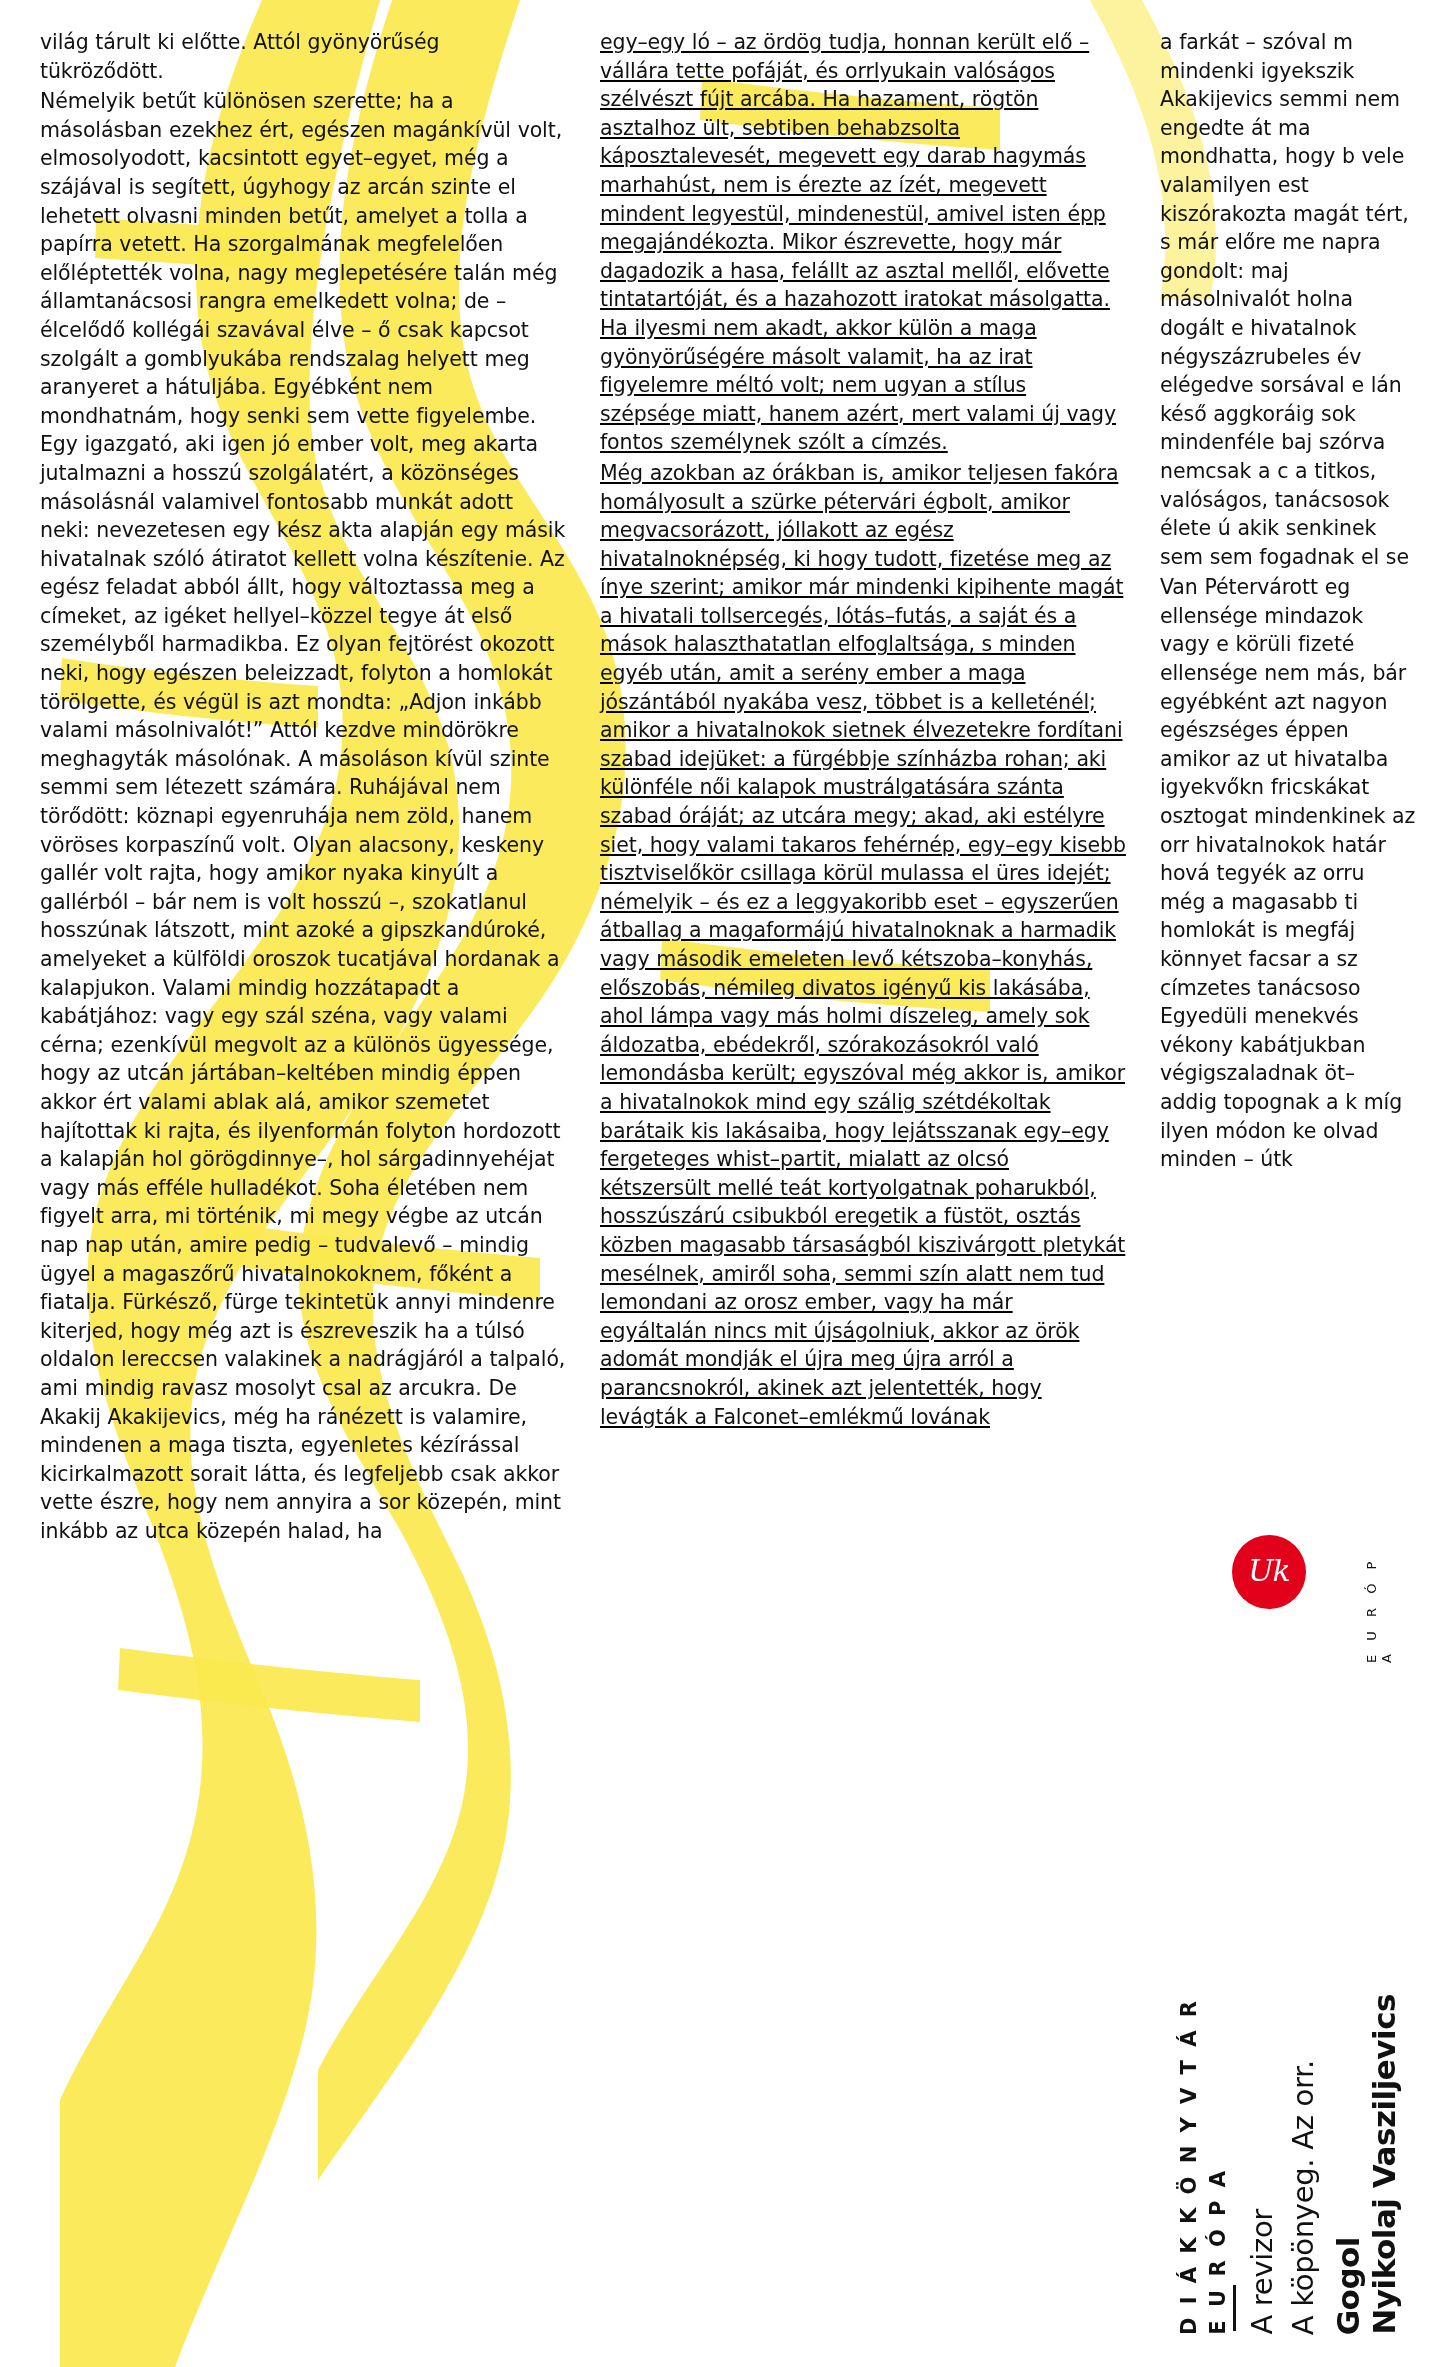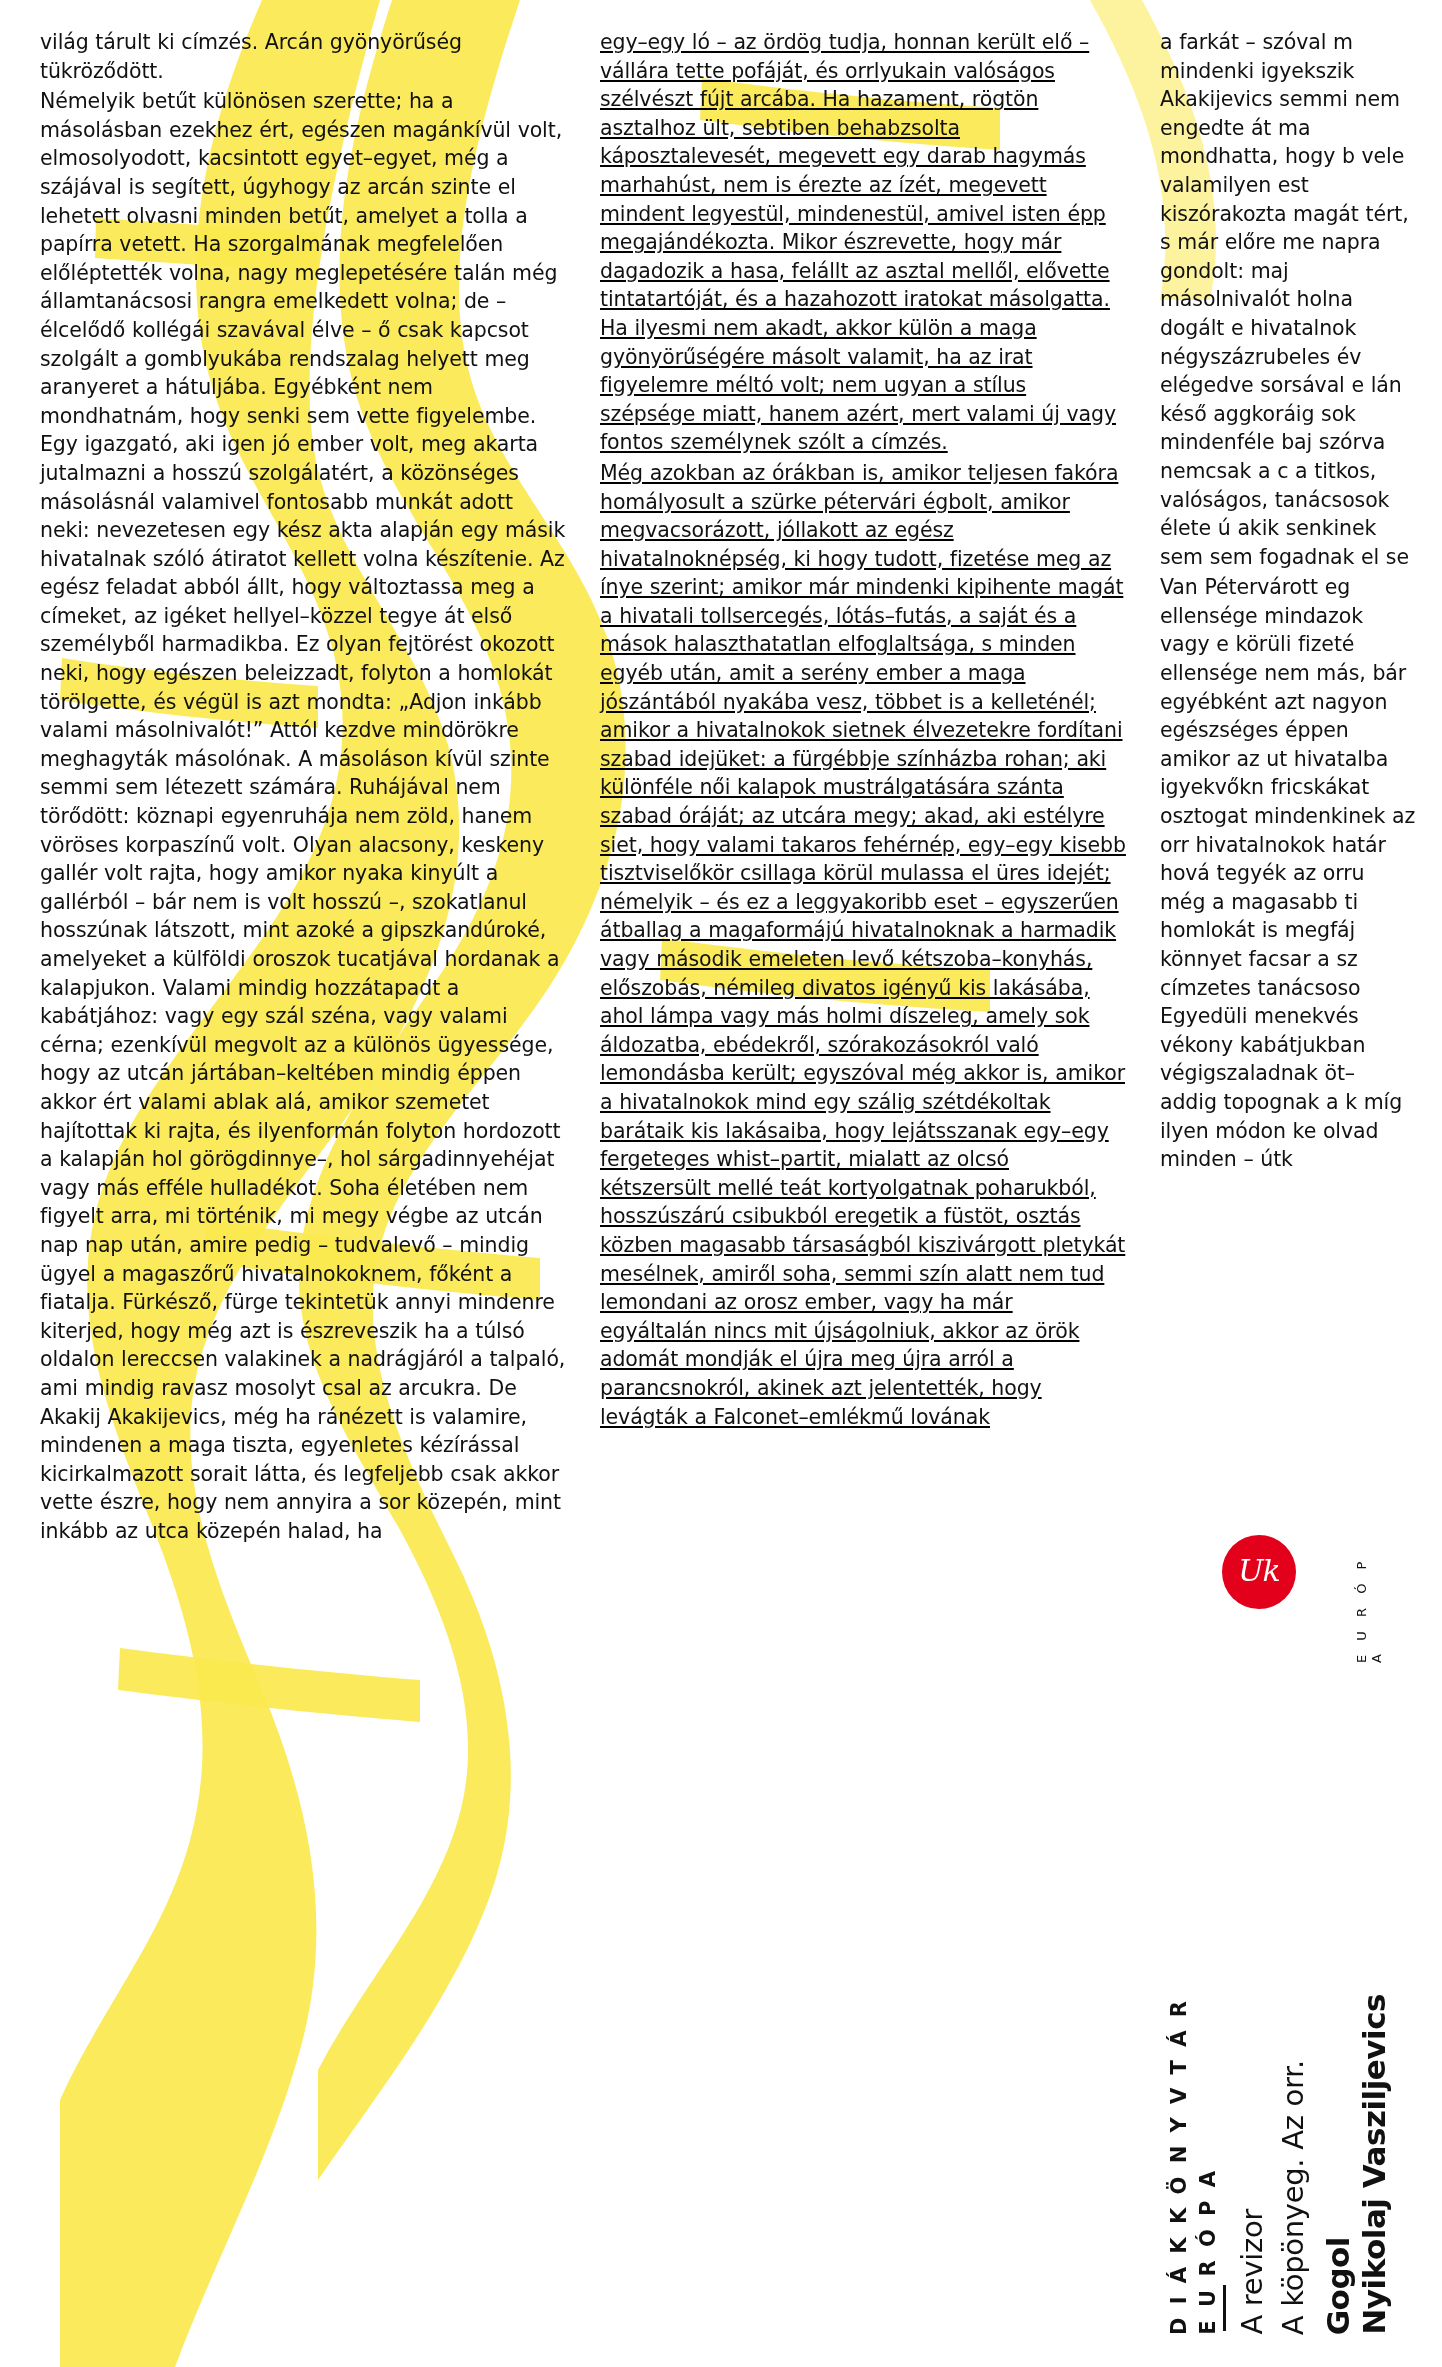--- a/index.html
+++ b/index.html
@@ -58,21 +58,21 @@
   .body-text p + p {
     margin-top: 2px;
   }
   .body-text p.cont {
     margin-top: 0;
   }
 
   
   .spine-block {
     position: absolute;
-    right: 24px;
+    right: 14px;
     bottom: 6px;
     width: 250px;
     height: 800px;
   }
 
   .logo-circle {
     position: absolute;
     right: 96px;
     top: 0;
     width: 74px;
@@ -190,21 +190,21 @@
     <g fill="#fbe94e" fill-opacity="0.55">
       <path d="M1090 0 C 1140 90, 1180 190, 1160 300 L 1210 300 C 1232 190, 1190 88, 1142 0 Z"></path>
     </g>
   </svg>
 </div>
 
 <div class="page">
 
   <div class="col col-1">
     <div class="body-text">
-      <p class="cont">világ tárult ki címzés. Arcán gyönyörűség tükröződött.</p>
+      <p class="cont">világ tárult ki előtte. Attól gyönyörűség tükröződött.</p>
       <p>Némelyik betűt különösen szerette; ha a másolásban ezekhez ért, egészen magánkívül volt, elmosolyodott, kacsintott egyet–egyet, még a szájával is segített, úgyhogy az arcán szinte el lehetett olvasni minden betűt, amelyet a tolla a papírra vetett. Ha szorgalmának megfelelően előléptették volna, nagy meglepetésére talán még államtanácsosi rangra emelkedett volna; de – élcelődő kollégái szavával élve – ő csak kapcsot szolgált a gomblyukába rendszalag helyett meg aranyeret a hátuljába. Egyébként nem mondhatnám, hogy senki sem vette figyelembe. Egy igazgató, aki igen jó ember volt, meg akarta jutalmazni a hosszú szolgálatért, a közönséges másolásnál valamivel fontosabb munkát adott neki: nevezetesen egy kész akta alapján egy másik hivatalnak szóló átiratot kellett volna készítenie. Az egész feladat abból állt, hogy változtassa meg a címeket, az igéket hellyel–közzel tegye át első személyből harmadikba. Ez olyan fejtörést okozott neki, hogy egészen beleizzadt, folyton a homlokát törölgette, és végül is azt mondta: „Adjon inkább valami másolnivalót!” Attól kezdve mindörökre meghagyták másolónak. A másoláson kívül szinte semmi sem létezett számára. Ruhájával nem törődött: köznapi egyenruhája nem zöld, hanem vöröses korpaszínű volt. Olyan alacsony, keskeny gallér volt rajta, hogy amikor nyaka kinyúlt a gallérból – bár nem is volt hosszú –, szokatlanul hosszúnak látszott, mint azoké a gipszkandúroké, amelyeket a külföldi oroszok tucatjával hordanak a kalapjukon. Valami mindig hozzátapadt a kabátjához: vagy egy szál széna, vagy valami cérna; ezenkívül megvolt az a különös ügyessége, hogy az utcán jártában–keltében mindig éppen akkor ért valami ablak alá, amikor szemetet hajítottak ki rajta, és ilyenformán folyton hordozott a kalapján hol görögdinnye–, hol sárgadinnyehéjat vagy más efféle hulladékot. Soha életében nem figyelt arra, mi történik, mi megy végbe az utcán nap nap után, amire pedig – tudvalevő – mindig ügyel a magaszőrű hivatalnokoknem, főként a fiatalja. Fürkésző, fürge tekintetük annyi mindenre kiterjed, hogy még azt is észreveszik ha a túlsó oldalon lereccsen valakinek a nadrágjáról a talpaló, ami mindig ravasz mosolyt csal az arcukra. De Akakij Akakijevics, még ha ránézett is valamire, mindenen a maga tiszta, egyenletes kézírással kicirkalmazott sorait látta, és legfeljebb csak akkor vette észre, hogy nem annyira a sor közepén, mint inkább az utca közepén halad, ha</p>
     </div>
   </div>
 
   <div class="col col-2">
     <div class="body-text">
       <p class="cont">egy–egy ló – az ördög tudja, honnan került elő – vállára tette pofáját, és orrlyukain valóságos szélvészt fújt arcába. Ha hazament, rögtön asztalhoz ült, sebtiben behabzsolta káposztalevesét, megevett egy darab hagymás marhahúst, nem is érezte az ízét, megevett mindent legyestül, mindenestül, amivel isten épp megajándékozta. Mikor észrevette, hogy már dagadozik a hasa, felállt az asztal mellől, elővette tintatartóját, és a hazahozott iratokat másolgatta. Ha ilyesmi nem akadt, akkor külön a maga gyönyörűségére másolt valamit, ha az irat figyelemre méltó volt; nem ugyan a stílus szépsége miatt, hanem azért, mert valami új vagy fontos személynek szólt a címzés.</p>
       <p>Még azokban az órákban is, amikor teljesen fakóra homályosult a szürke pétervári égbolt, amikor megvacsorázott, jóllakott az egész hivatalnoknépség, ki hogy tudott, fizetése meg az ínye szerint; amikor már mindenki kipihente magát a hivatali tollsercegés, lótás–futás, a saját és a mások halaszthatatlan elfoglaltsága, s minden egyéb után, amit a serény ember a maga jószántából nyakába vesz, többet is a kelleténél; amikor a hivatalnokok sietnek élvezetekre fordítani szabad idejüket: a fürgébbje színházba rohan; aki különféle női kalapok mustrálgatására szánta szabad óráját; az utcára megy; akad, aki estélyre siet, hogy valami takaros fehérnép, egy–egy kisebb tisztviselőkör csillaga körül mulassa el üres idejét; némelyik – és ez a leggyakoribb eset – egyszerűen átballag a magaformájú hivatalnoknak a harmadik vagy második emeleten levő kétszoba–konyhás, előszobás, némileg divatos igényű kis lakásába, ahol lámpa vagy más holmi díszeleg, amely sok áldozatba, ebédekről, szórakozásokról való lemondásba került; egyszóval még akkor is, amikor a hivatalnokok mind egy szálig szétdékoltak barátaik kis lakásaiba, hogy lejátsszanak egy–egy fergeteges whist–partit, mialatt az olcsó kétszersült mellé teát kortyolgatnak poharukból, hosszúszárú csibukból eregetik a füstöt, osztás közben magasabb társaságból kiszivárgott pletykát mesélnek, amiről soha, semmi szín alatt nem tud lemondani az orosz ember, vagy ha már egyáltalán nincs mit újságolniuk, akkor az örök adomát mondják el újra meg újra arról a parancsnokról, akinek azt jelentették, hogy levágták a Falconet–emlékmű lovának</p>
     </div>
   </div>

